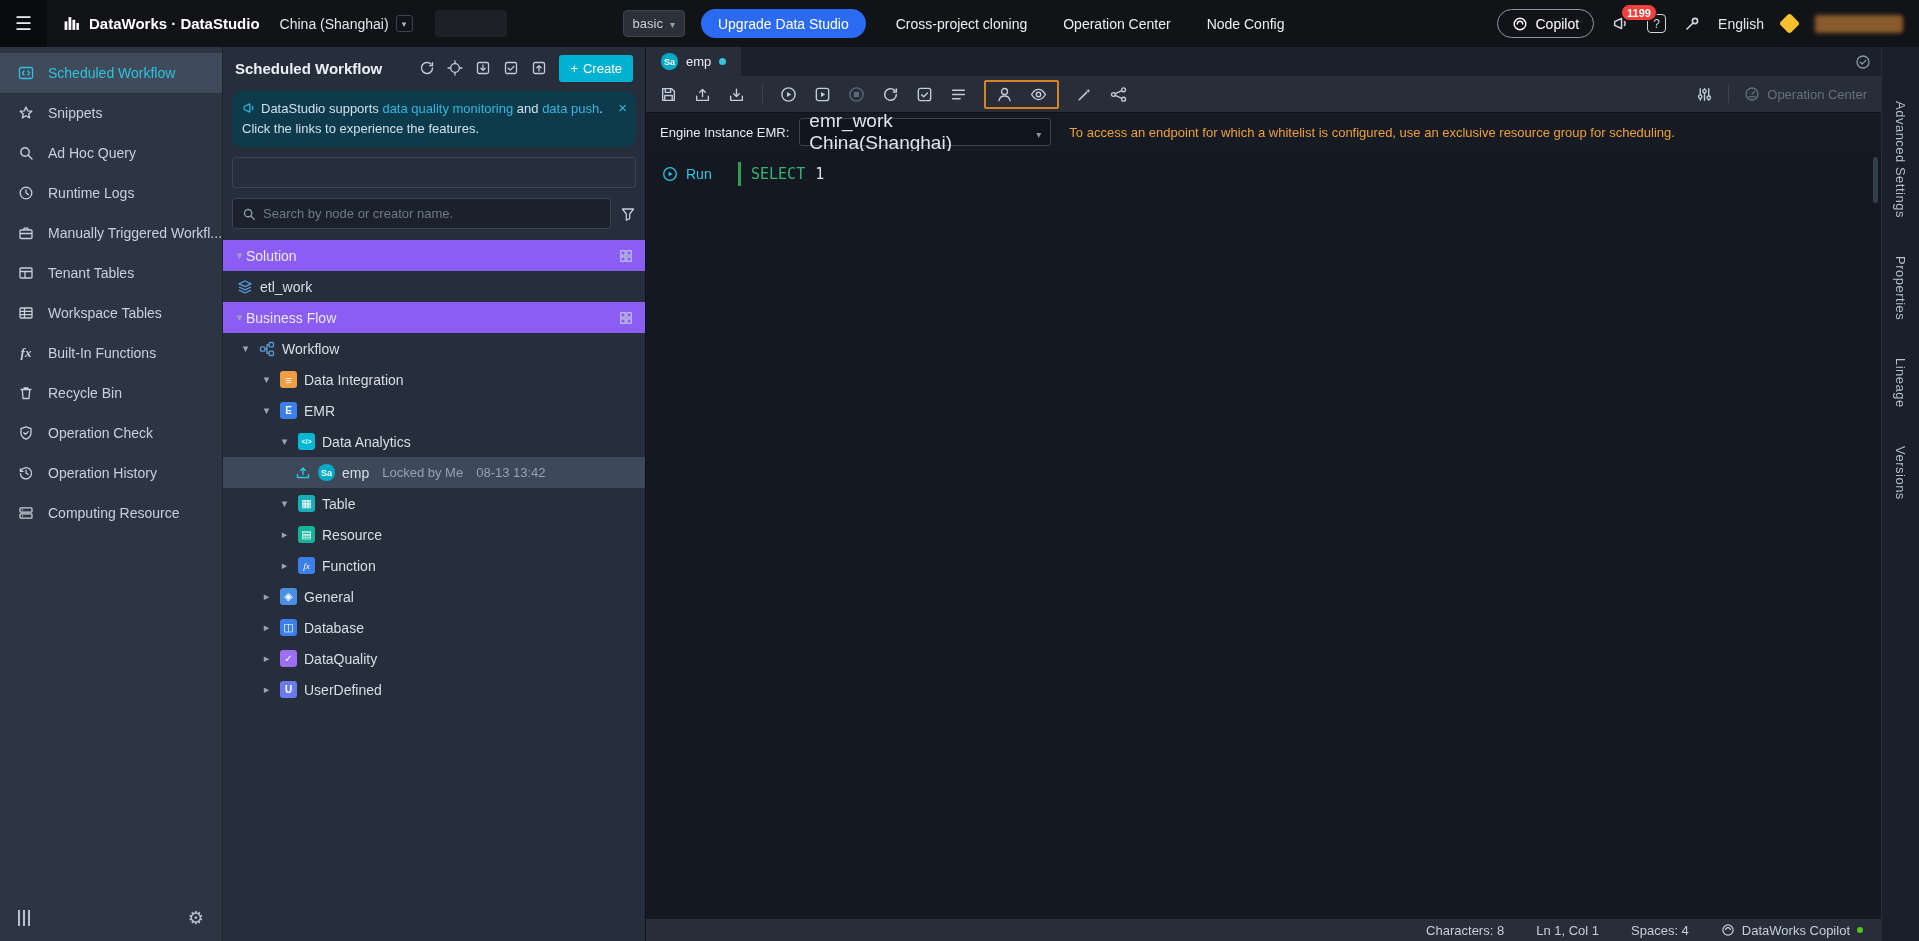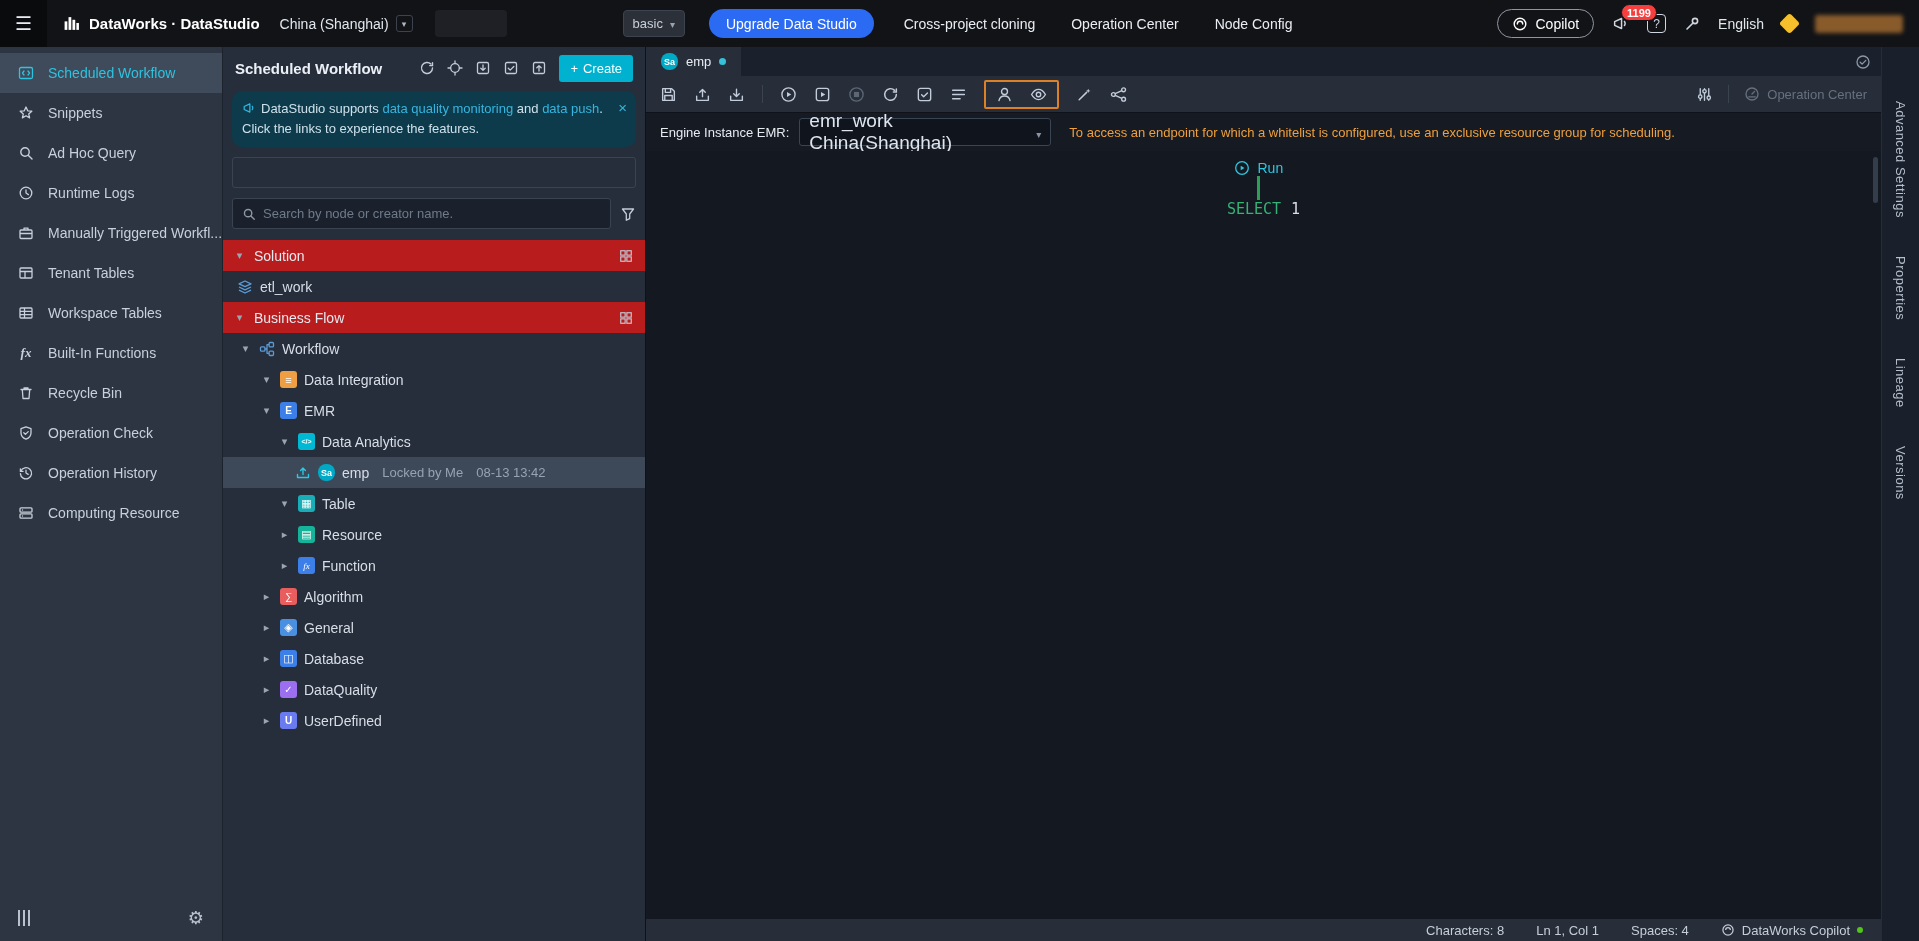--- a/index.html
+++ b/index.html
@@ -13,21 +13,21 @@
   
   .topbar { height:47px; background:#121317; display:flex; align-items:center; position:relative; }
   .hamburger { width:47px; height:47px; background:#0a0b0d; display:flex; align-items:center; justify-content:center; color:#e8ecf2; cursor:pointer; }
   .hamburger::before { content:"☰"; font-size:19px; }
   .brand { display:flex; align-items:center; gap:9px; padding:0 20px 0 16px; }
   .brand-text { font-size:15px; font-weight:bold; color:#ffffff; white-space:nowrap; }
   .region { display:flex; align-items:center; gap:7px; color:#e2e7ee; margin-right:22px; cursor:pointer; }
   .caret-box { width:17px; height:17px; border:1px solid #3c434e; border-radius:3px; display:flex; align-items:center; justify-content:center; color:#aeb6c2; font-size:9px; }
   .caret-box::before { content:"▾"; }
   .redacted-dark { width:72px; height:27px; background:#1f2025; border-radius:4px; margin-right:116px; }
-  .mode-select { display:flex; align-items:center; gap:7px; background:#2b3039; border:1px solid #3c434e; border-radius:4px; height:27px; padding:0 9px; color:#c9d0da; font-size:13px; margin-right:24px; cursor:pointer; }
+  .mode-select { display:flex; align-items:center; gap:7px; background:#2b3039; border:1px solid #3c434e; border-radius:4px; height:27px; padding:0 9px; color:#c9d0da; font-size:13px; margin-right:16px; cursor:pointer; }
   .mode-caret::before { content:"▾"; color:#9aa2ae; font-size:10px; }
   .upgrade-btn { background:#2b6bf3; height:29px; border-radius:15px; padding:0 17px; color:#fff; display:flex; align-items:center; font-size:14px; margin-right:30px; border:none; cursor:pointer; white-space:nowrap; }
   .top-link { color:#eaeef4; margin-right:36px; cursor:pointer; white-space:nowrap; }
   .topbar-right { margin-left:auto; display:flex; align-items:center; gap:18px; padding-right:16px; }
   .copilot-pill { height:29px; border:1px solid #8f96a3; border-radius:15px; display:flex; align-items:center; gap:7px; padding:0 14px; color:#ffffff; cursor:pointer; }
   .bell-wrap { position:relative; color:#cfd6e0; cursor:pointer; }
   .badge { position:absolute; top:-11px; left:9px; background:#f53f3f; color:#fff; font-size:11px; border-radius:9px; padding:0 5px; height:17px; line-height:16px; border:1px solid #121317; font-weight:bold; }
   .qbox { width:19px; height:19px; border:1.5px solid #cfd6e0; border-radius:4px; color:#cfd6e0; font-size:12px; display:flex; align-items:center; justify-content:center; cursor:pointer; }
   .tool-ic { color:#cfd6e0; cursor:pointer; }
   .lang { color:#e2e7ee; cursor:pointer; }
@@ -64,21 +64,21 @@
   .tab-seg:last-child { border-right:none; }
   .tab-seg.active { background:linear-gradient(90deg,#00aecb,#00c3dc); color:#ffffff; }
   .search-row { display:flex; align-items:center; margin:0 9px 11px; gap:9px; flex:none; }
   .search-box { flex:1; height:31px; background:#1a212c; border:1px solid #3a4350; border-radius:3px; display:flex; align-items:center; padding:0 9px; gap:7px; }
   .search-box svg { color:#8d97a6; flex:none; }
   .search-box input { background:transparent; border:none; outline:none; color:#cfd6e2; font-size:13px; flex:1; font-family:"Liberation Sans", sans-serif; }
   .search-box input::placeholder { color:#6f7a8a; }
   .filter-ic { color:#c3ccda; cursor:pointer; }
 
   .tree { flex:1; overflow:hidden; }
-  .t-section { height:31px; background:#b91c1c; display:flex; align-items:center; gap:8px; color:#e4e9f1; cursor:pointer; padding-right:12px; }
+  .t-section { height:31px; background:#8b5cf6; display:flex; align-items:center; color:#e4e9f1; cursor:pointer; padding-right:12px; }
   .t-row { height:31px; display:flex; align-items:center; gap:7px; color:#d8dee8; cursor:pointer; padding-right:8px; }
   .t-row.selected { background:#3d4858; }
   .chev { width:13px; text-align:center; color:#9aa4b2; font-size:11px; flex:none; }
   .chev-d::before { content:"▾"; }
   .chev-r::before { content:"▸"; }
   .t-ic { width:17px; height:17px; border-radius:3px; display:flex; align-items:center; justify-content:center; color:#fff; font-size:10px; flex:none; }
   .ic-di  { background:#ef9f43; } .ic-di::before  { content:"≡"; font-size:11px; }
   .ic-emr { background:#3d7fe8; } .ic-emr::before { content:"E"; font-size:10px; font-weight:bold; }
   .ic-da  { background:#00b7d4; } .ic-da::before  { content:"</>"; font-size:7px; font-weight:bold; }
   .ic-tbl { background:#18aeb8; } .ic-tbl::before { content:"▦"; font-size:11px; }
@@ -109,21 +109,21 @@
   .toolbar-right { margin-left:auto; display:flex; align-items:center; gap:15px; }
   .opcenter { display:flex; gap:7px; color:#67707e; font-size:13px; align-items:center; cursor:default; white-space:nowrap; }
 
   .engine-row { height:38px; display:flex; align-items:center; padding:0 14px; gap:10px; flex:none; }
   .engine-label { color:#e6ebf2; font-size:13px; white-space:nowrap; }
   .engine-select { width:252px; height:28px; background:#10151d; border:1px solid #3a4452; border-radius:3px; display:flex; align-items:center; justify-content:space-between; padding:0 9px; color:#dfe5ee; font-size:19px; cursor:pointer; }
   .engine-caret::before { content:"▾"; color:#8a94a4; font-size:10px; }
   .warn-text { color:#efa03c; font-size:13px; margin-left:8px; white-space:nowrap; overflow:hidden; }
 
   .code-area { flex:1; background:#141821; position:relative; padding-top:9px; }
-  .run-row { display:flex; align-items:center; height:28px;flex-direction:column; }
+  .run-row { display:flex; align-items:center; height:28px; }
   .run-btn { width:92px; display:flex; align-items:center; gap:8px; color:#2cc7e0; font-size:14px; padding-left:16px; cursor:pointer; flex:none; }
   .mod-bar { width:3px; height:24px; background:#2f9e55; margin-right:10px; flex:none; }
   .code-line { font-family:"DejaVu Sans Mono", monospace; font-size:15px; display:flex; align-items:center; }
   .kw { color:#35b374; }
   .num { color:#d9dee8; margin-left:10px; }
   .ed-scrollbar { position:absolute; right:3px; top:6px; width:5px; height:46px; background:#343d4b; border-radius:3px; }
 
   .statusbar { height:22px; background:#272e3a; display:flex; align-items:center; justify-content:flex-end; gap:32px; padding:0 18px; font-size:13px; color:#c6ceda; flex:none; }
   .copilot-status { display:flex; align-items:center; gap:7px; }
   .green-dot { width:6px; height:6px; border-radius:50%; background:#52c41a; }
@@ -431,25 +431,20 @@
         <span class="t-ic ic-res"></span>
         <span class="t-label">Resource</span>
       </div>
       <div class="t-row" style="padding-left:55px">
         <span class="chev chev-r"></span>
         <span class="t-ic ic-fn"></span>
         <span class="t-label">Function</span>
       </div>
       <div class="t-row" style="padding-left:37px">
         <span class="chev chev-r"></span>
-        <span class="t-ic ic-alg"></span>
-        <span class="t-label">Algorithm</span>
-      </div>
-      <div class="t-row" style="padding-left:37px">
-        <span class="chev chev-r"></span>
         <span class="t-ic ic-gen"></span>
         <span class="t-label">General</span>
       </div>
       <div class="t-row" style="padding-left:37px">
         <span class="chev chev-r"></span>
         <span class="t-ic ic-db"></span>
         <span class="t-label">Database</span>
       </div>
       <div class="t-row" style="padding-left:37px">
         <span class="chev chev-r"></span>

